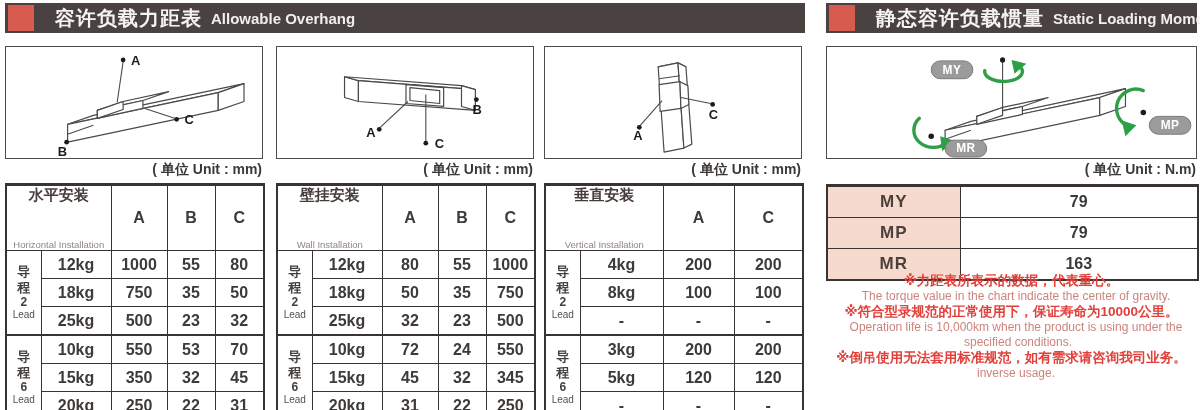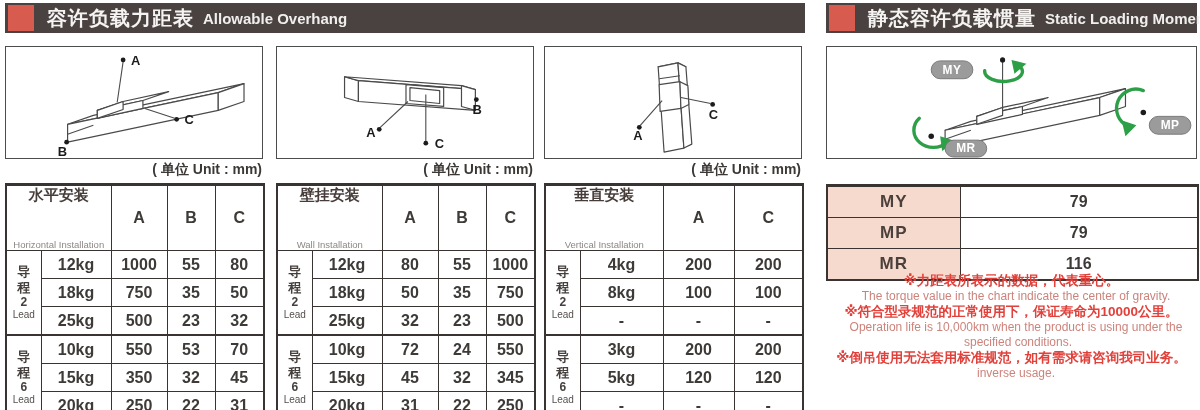--- a/index.html
+++ b/index.html
@@ -4,21 +4,21 @@
 <style>
   html,body{margin:0;padding:0;}
   body{
     width:1200px;height:410px;position:relative;background:#ffffff;
     font-family:"Liberation Sans","DejaVu Sans",sans-serif;
     color:#3d3a38;overflow:hidden;
   }
   
   .hbar{position:absolute;top:3px;height:30px;background:#4a4240;display:flex;align-items:center;}
   .hbar .sq{width:26px;height:26px;background:#d75b4e;margin-left:3px;flex:0 0 auto;}
-  .hbar .zh{color:#f5f4f3;font-size:20px;font-weight:bold;margin-left:13px;letter-spacing:1px;white-space:nowrap;}
+  .hbar .zh{color:#f5f4f3;font-size:20px;font-weight:bold;margin-left:21px;letter-spacing:1px;white-space:nowrap;}
   .hbar .en{color:#f0efee;font-size:15px;font-weight:bold;margin-left:9px;white-space:nowrap;}
   
   .col{position:absolute;top:0;height:410px;}
   .diagram{position:absolute;top:46px;left:0;right:0;height:113px;border:1.5px solid #4c4c4c;background:#fff;box-sizing:border-box;}
   .diagram svg{width:100%;height:100%;display:block;}
   .unit{position:absolute;top:161px;right:1px;font-size:14px;font-weight:bold;color:#3b3836;white-space:nowrap;}
   
   table.spec{position:absolute;top:183px;left:0;border-collapse:collapse;table-layout:fixed;
     border:2px solid #393331;border-top-width:3px;}
   table.spec td{border:1px solid #393331;text-align:center;vertical-align:middle;padding:0;height:27px;
@@ -361,37 +361,38 @@
       <polygon class="greenhead" points="113,90 129,95 115,105"></polygon>
 
       <rect class="badge" x="104" y="14" width="42" height="18" rx="9"></rect>
       <text class="badgetxt" x="125" y="27" text-anchor="middle">MY</text>
       <rect class="badge" x="324" y="70" width="42" height="18" rx="9"></rect>
       <text class="badgetxt" x="345" y="83" text-anchor="middle">MP</text>
       <rect class="badge" x="118" y="94" width="42" height="17" rx="8.5"></rect>
       <text class="badgetxt" x="139" y="106" text-anchor="middle">MR</text>
     </svg>
   </div>
+  <div class="unit">( 单位 Unit : N.m)</div>
   <table class="mom" style="width:371px;">
     <colgroup>
         <col style="width:133px">
         <col style="width:238px">
       </colgroup>
     <tbody>
         <tr>
       <td class="lbl">MY</td>
       <td>79</td>
     </tr>
     <tr>
       <td class="lbl">MP</td>
       <td>79</td>
     </tr>
     <tr>
       <td class="lbl">MR</td>
-      <td>116</td>
+      <td>163</td>
     </tr>
   </tbody>
     </table>
   <div class="notes">
     <div class="note-zh">※力距表所表示的数据，代表重心。</div>
     <div class="note-en">The torque value in the chart indicate the center of gravity.</div>
     <div class="note-zh">※符合型录规范的正常使用下，保证寿命为10000公里。</div>
     <div class="note-en">Operation life is 10,000km when the product is using under the</div>
     <div class="note-en" style="margin-left:13px;">specified conditions.</div>
     <div class="note-zh">※倒吊使用无法套用标准规范，如有需求请咨询我司业务。</div>

